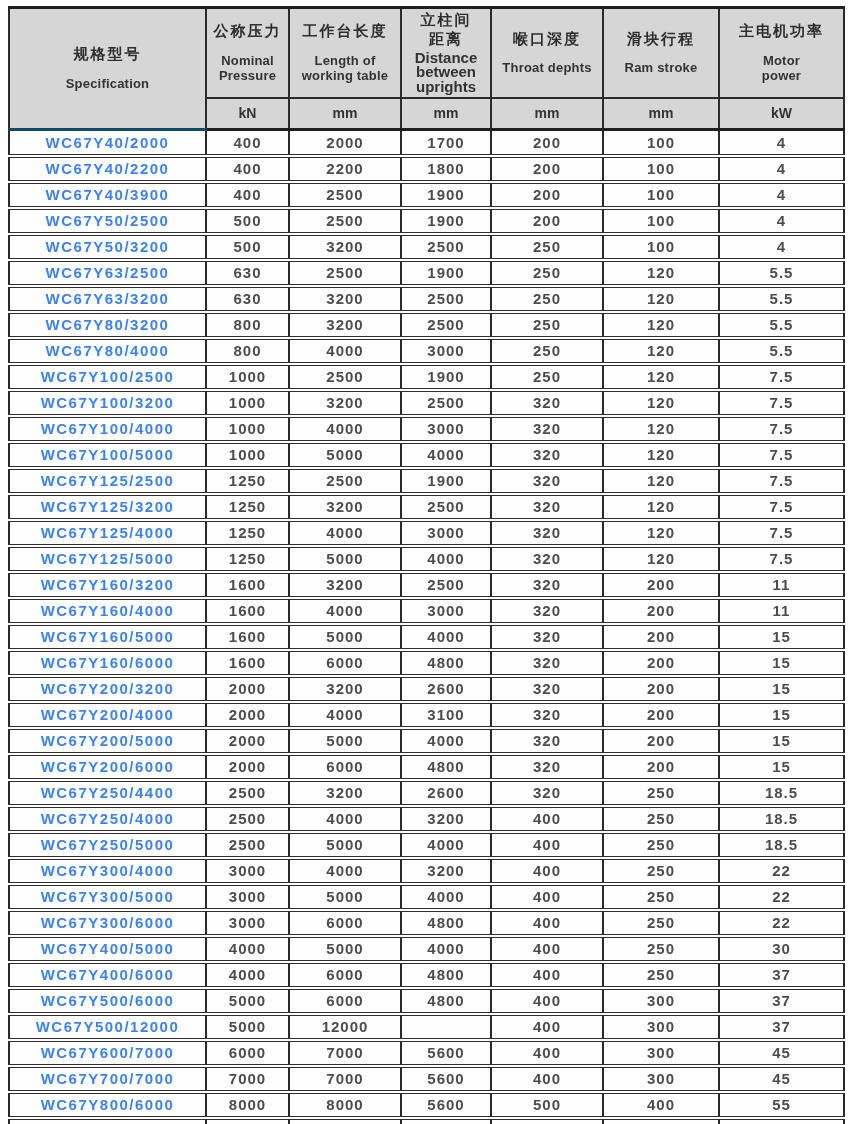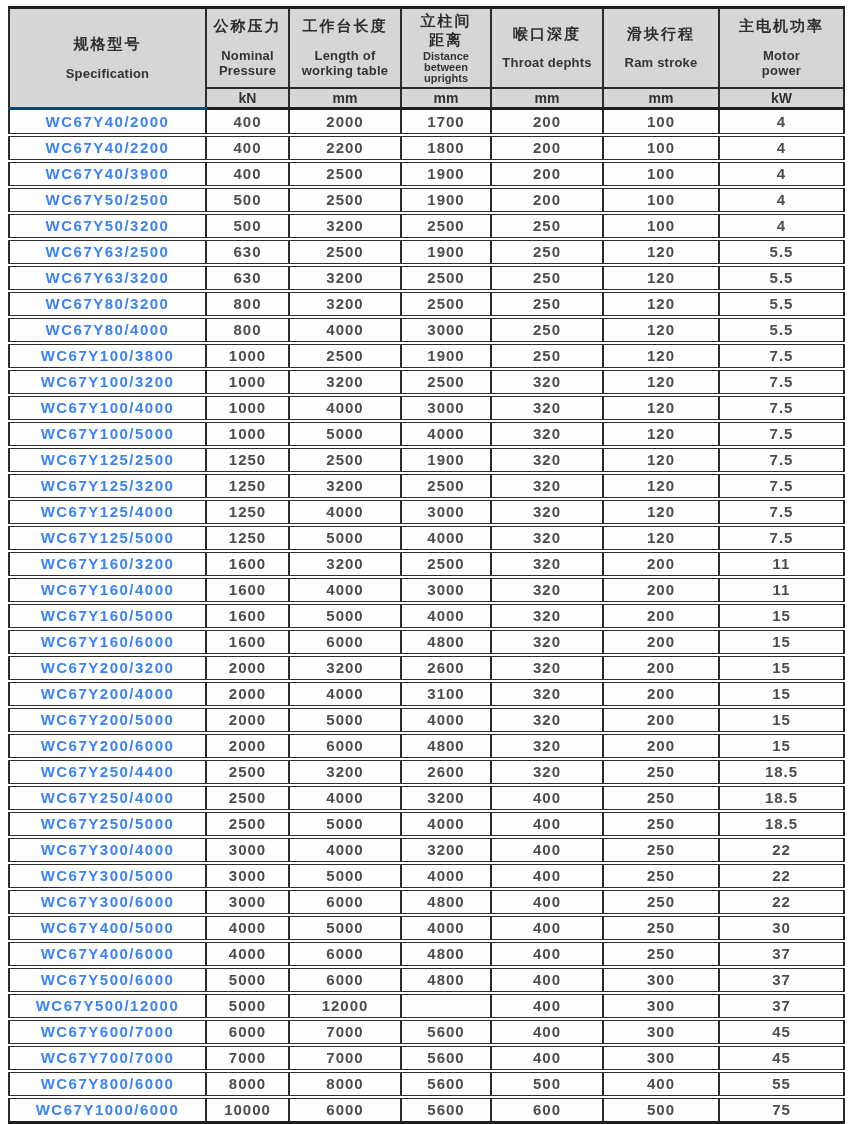--- a/index.html
+++ b/index.html
@@ -50,27 +50,27 @@
     display: block;
     font-size: 13px;
     font-weight: 700;
     letter-spacing: 0.2px;
     white-space: pre-line;
     line-height: 1.12;
     margin-top: 13px;
     color: #333;
   }
   .en.small {
-    font-size: 11px;
+    font-size: 15px;
     line-height: 0.98;
     letter-spacing: 0px;
     margin-top: 2px;
   }
   tr.units-row th {
-    height: 21px;
+    height: 32px;
     border-top: 2px solid #2a2a2a;
     border-bottom: 3px solid #1f1f1f;
     font-size: 14px;
     font-weight: 700;
     color: #333;
     padding: 0;
   }
   
   tbody td {
     height: 26px;
@@ -224,21 +224,21 @@
         <tr>
           <td class="spec">WC67Y80/4000</td>
           <td>800</td>
           <td>4000</td>
           <td>3000</td>
           <td>250</td>
           <td>120</td>
           <td>5.5</td>
         </tr>
         <tr>
-          <td class="spec">WC67Y100/3800</td>
+          <td class="spec">WC67Y100/2500</td>
           <td>1000</td>
           <td>2500</td>
           <td>1900</td>
           <td>250</td>
           <td>120</td>
           <td>7.5</td>
         </tr>
         <tr>
           <td class="spec">WC67Y100/3200</td>
           <td>1000</td>

